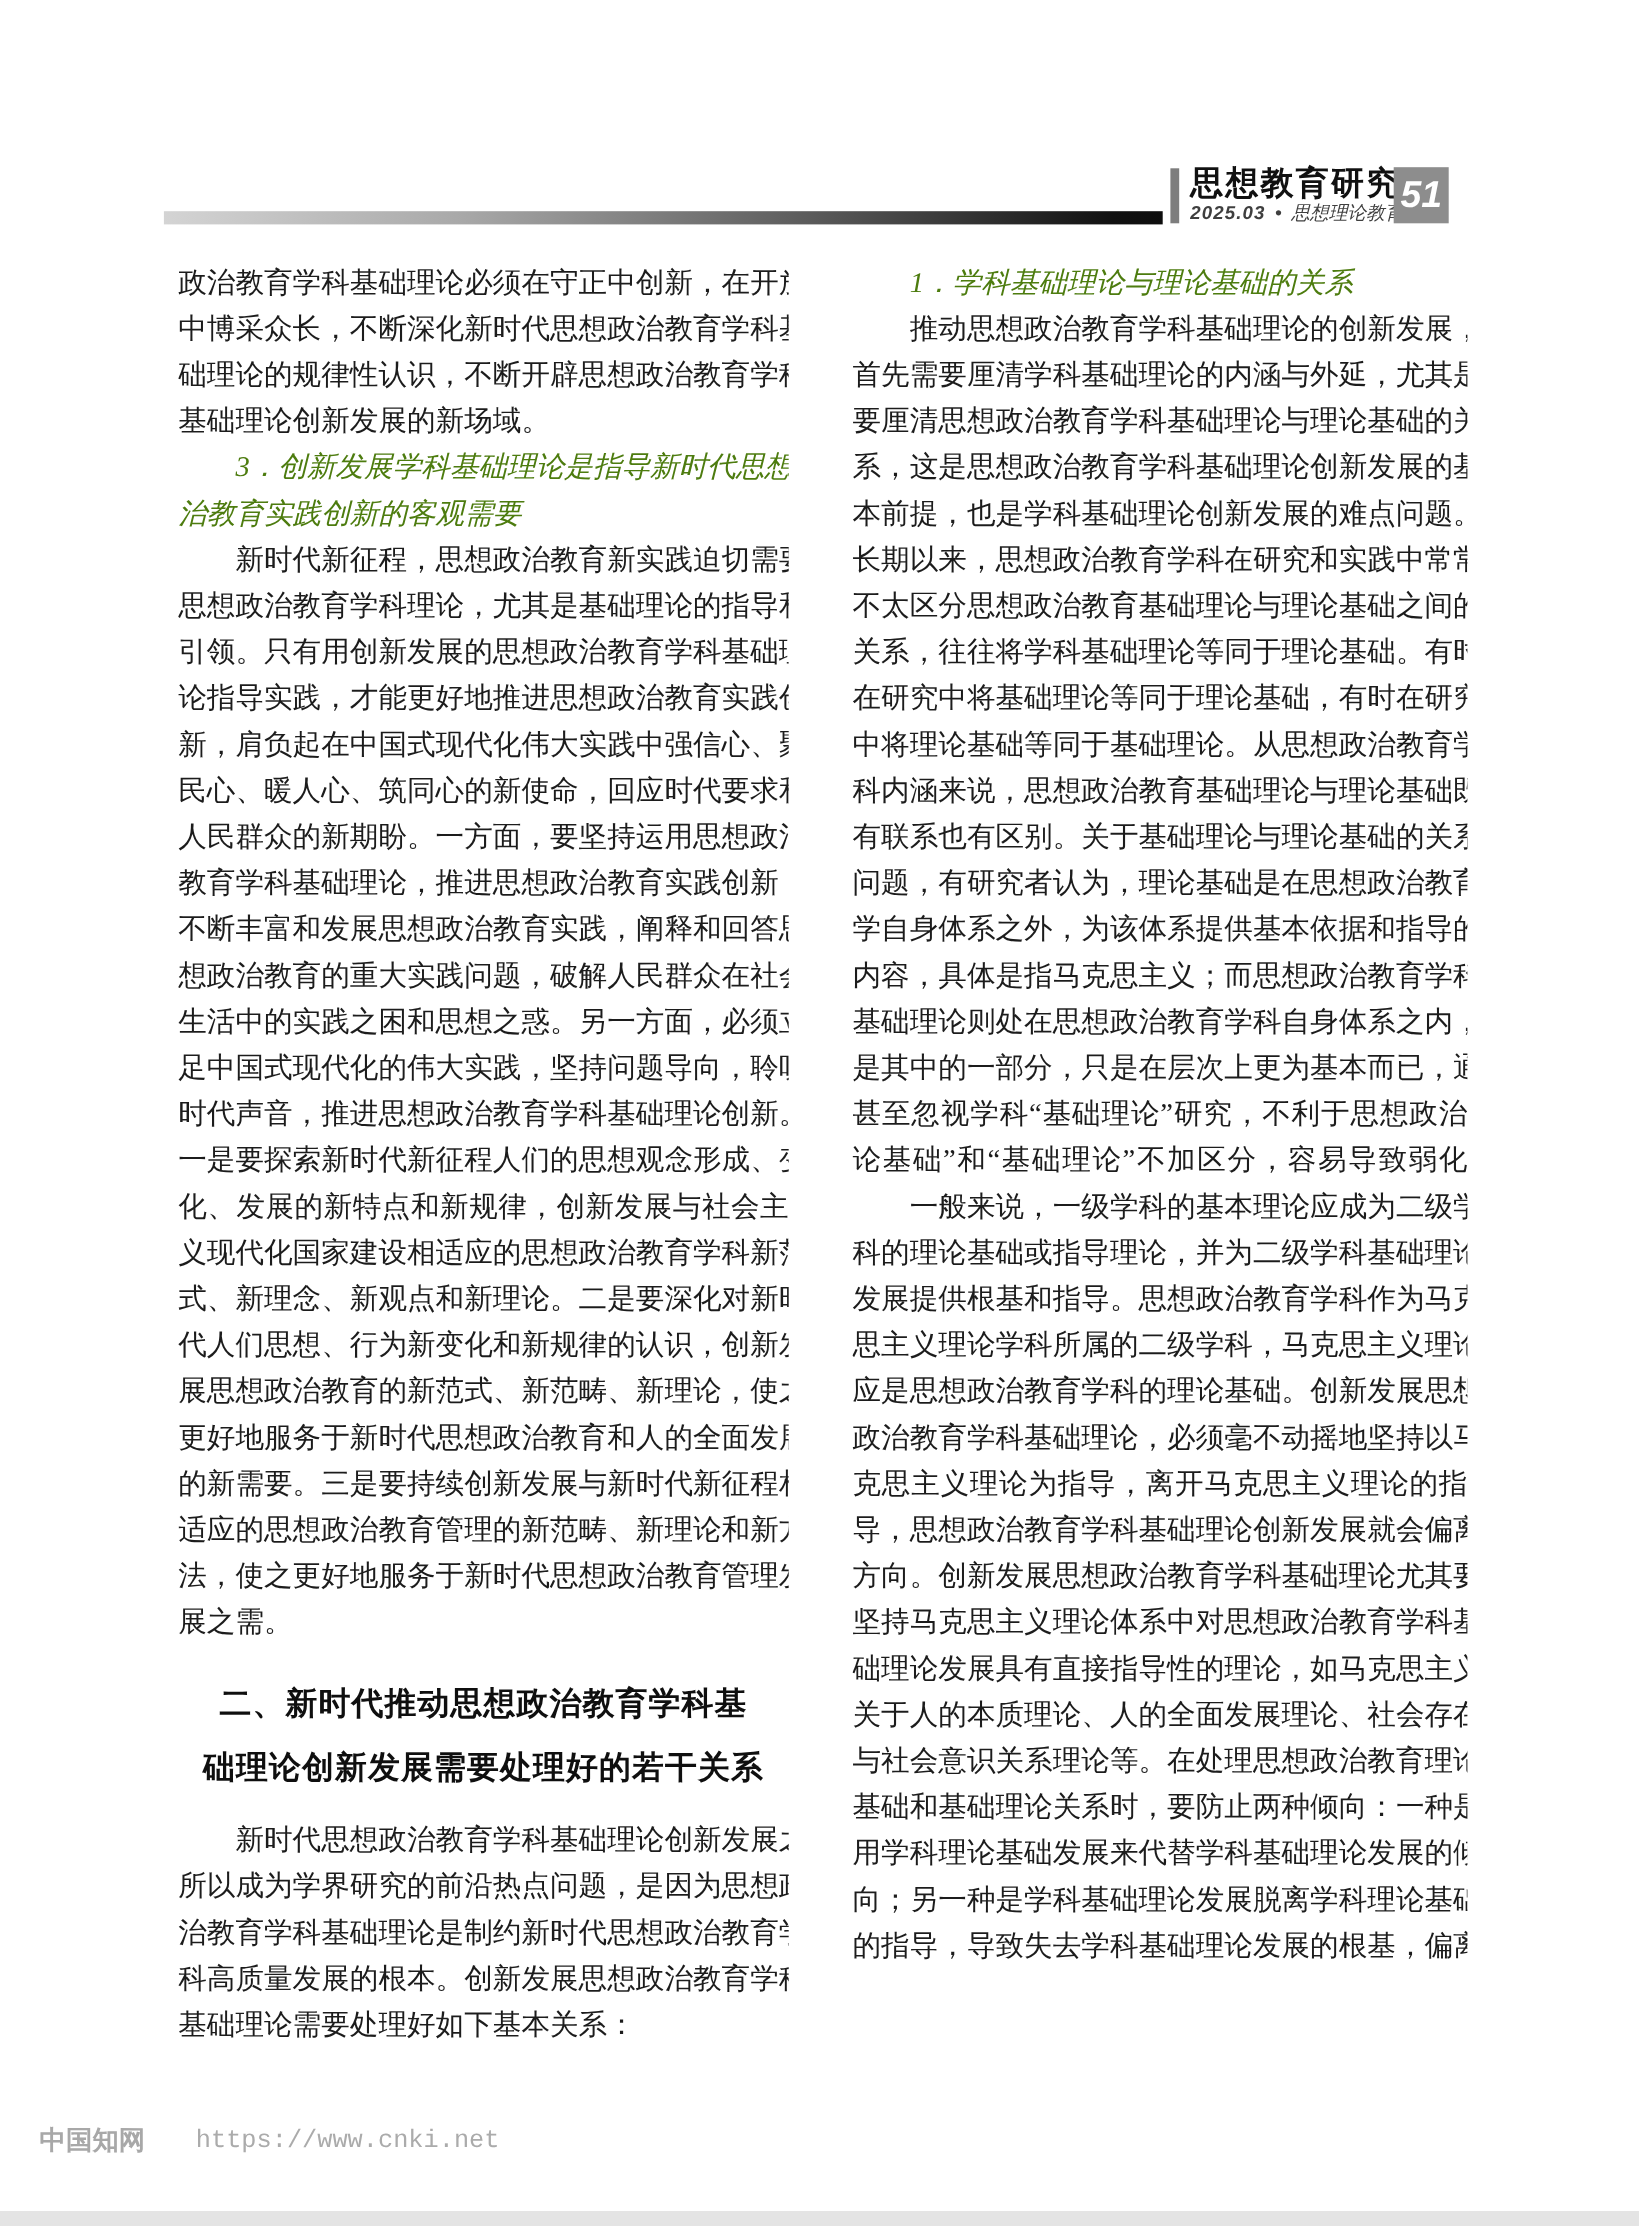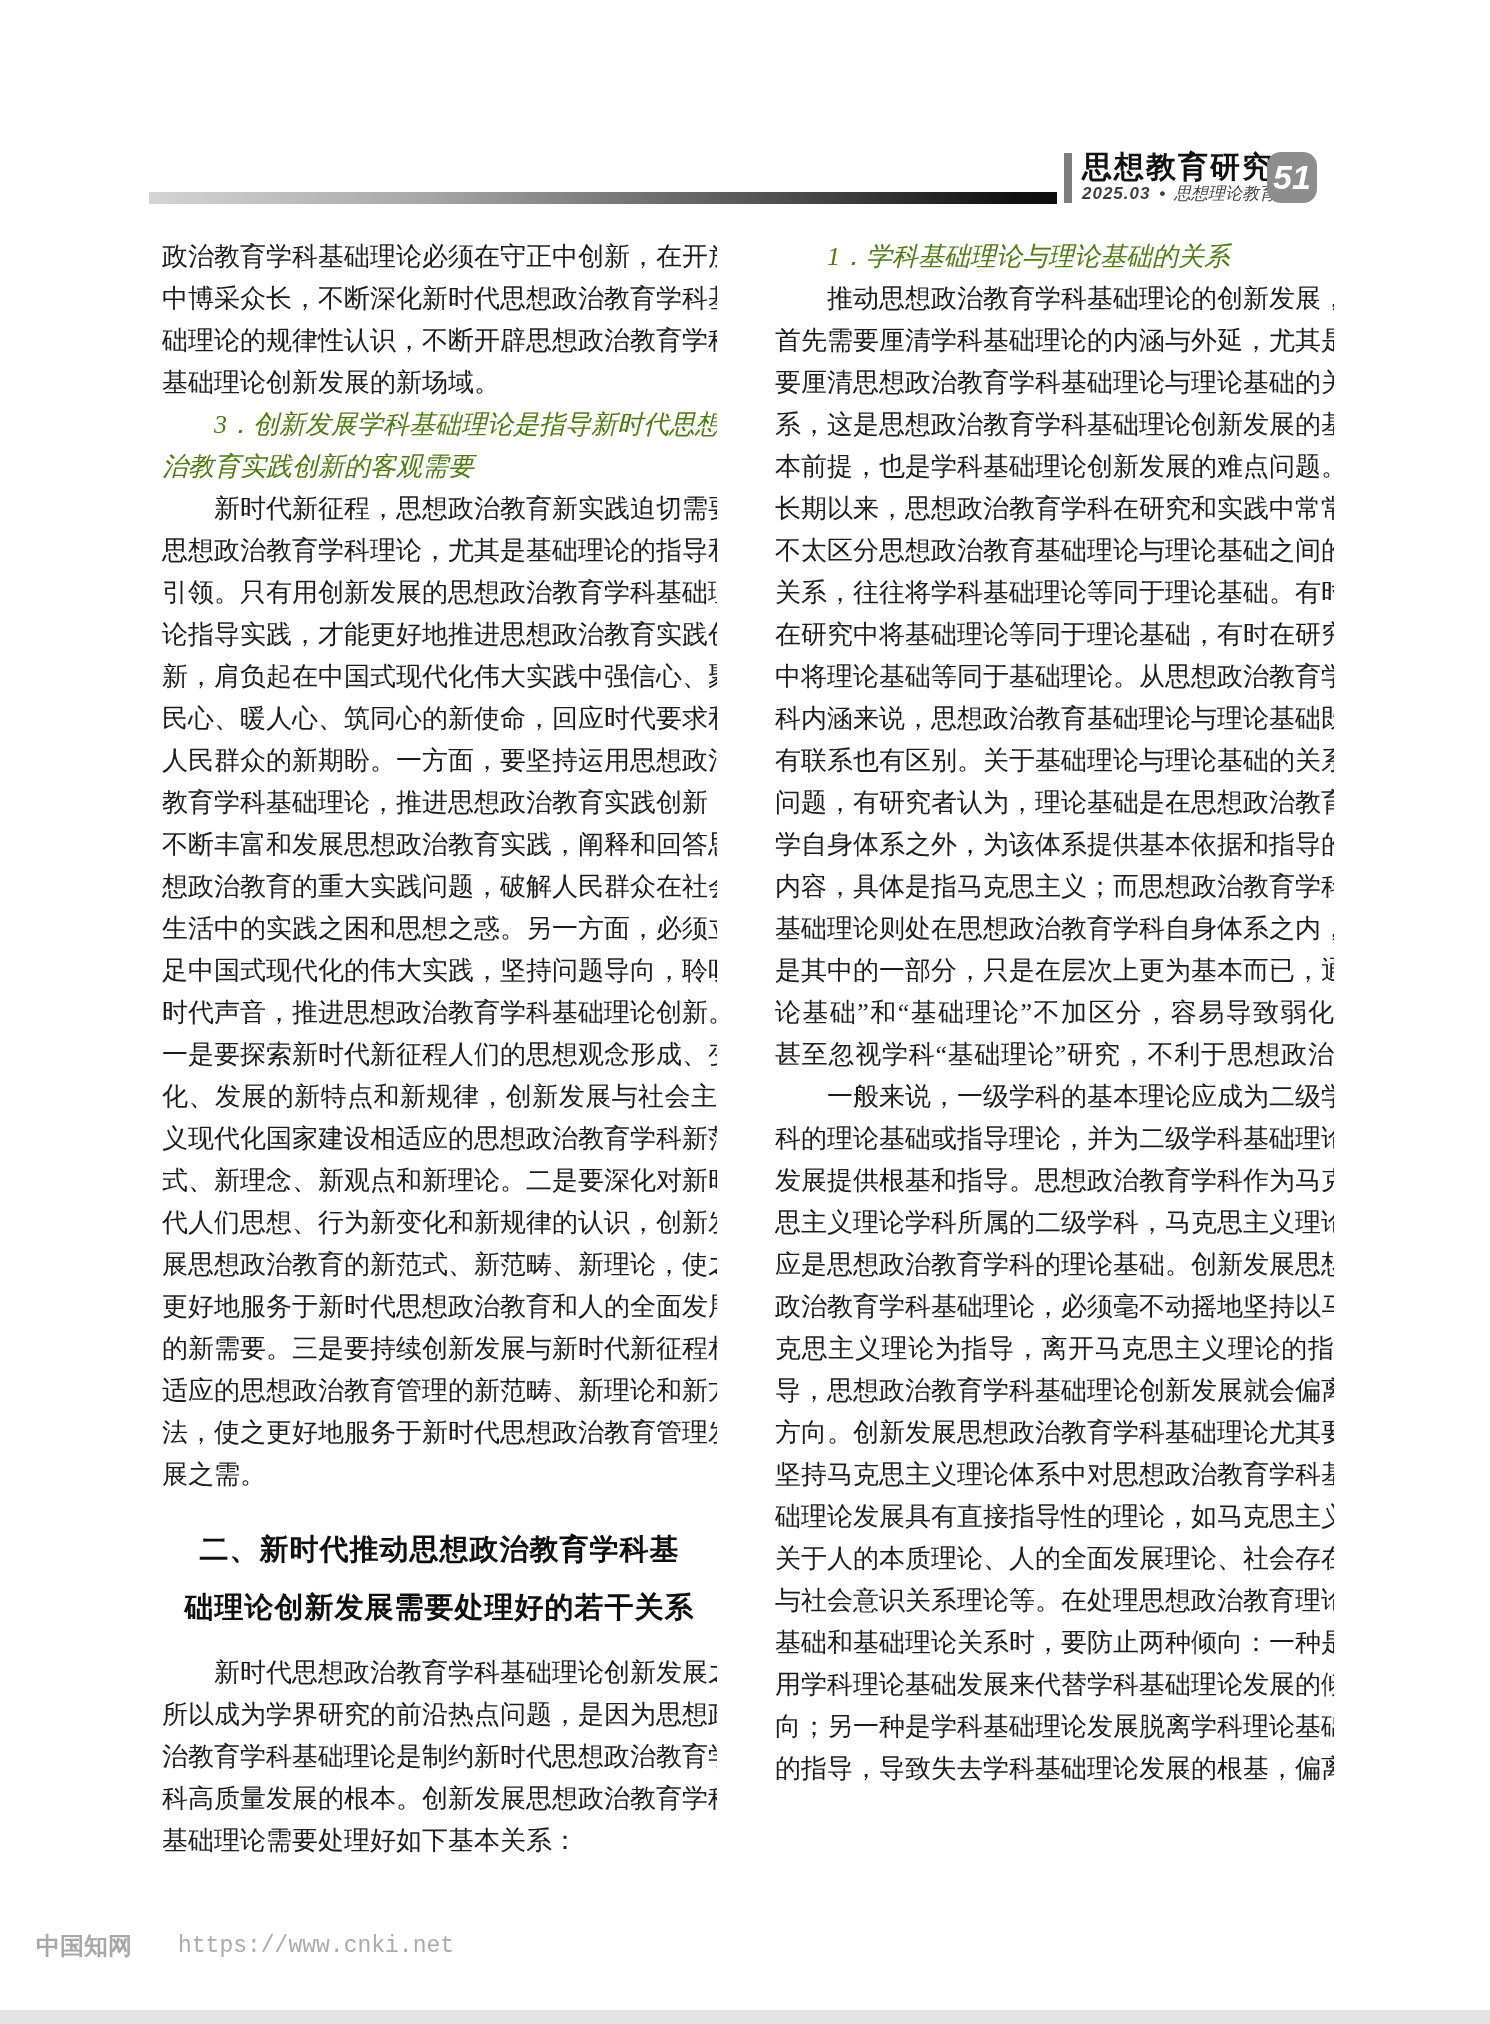--- a/index.html
+++ b/index.html
@@ -29,21 +29,21 @@
     position:absolute;left:1082px;top:184px;width:200px;
     font-family:"Liberation Sans","DejaVu Sans",sans-serif;
     font-style:italic;font-size:17px;line-height:20px;color:#3f3f3f;white-space:nowrap;
   }
   .issue-line .num{font-weight:bold;letter-spacing:1px;}
   .issue-line .bullet{font-weight:bold;margin:0 4px;}
   .page-badge{
     position:absolute;left:1267px;top:152px;width:50px;height:51px;
     background:#8d8d8d;color:#ffffff;
     font-family:"Liberation Sans","DejaVu Sans",sans-serif;
-    font-weight:bold;font-style:italic;font-size:34px;line-height:51px;text-align:center;border-radius:14px;
+    font-weight:bold;font-style:italic;font-size:34px;line-height:51px;text-align:center;
   }
   
   .col{position:absolute;top:236px;}
   .col.left{left:162px;width:555px;}
   .col.right{left:775px;width:559px;}
   .line{
     height:42px;line-height:42px;font-size:26px;color:#1c1c1c;
     text-align:justify;text-align-last:justify;
     text-justify:inter-character;
     overflow:hidden;white-space:nowrap;
@@ -158,22 +158,22 @@
         <div class="line">关系，往往将学科基础理论等同于理论基础。有时</div>
         <div class="line">在研究中将基础理论等同于理论基础，有时在研究</div>
         <div class="line">中将理论基础等同于基础理论。从思想政治教育学</div>
         <div class="line">科内涵来说，思想政治教育基础理论与理论基础既</div>
         <div class="line">有联系也有区别。关于基础理论与理论基础的关系</div>
         <div class="line">问题，有研究者认为，理论基础是在思想政治教育</div>
         <div class="line">学自身体系之外，为该体系提供基本依据和指导的</div>
         <div class="line">内容，具体是指马克思主义；而思想政治教育学科</div>
         <div class="line">基础理论则处在思想政治教育学科自身体系之内，</div>
         <div class="line">是其中的一部分，只是在层次上更为基本而已，通</div>
+        <div class="line">甚至忽视学科“基础理论”研究，不利于思想政治</div>
         <div class="line">论基础”和“基础理论”不加区分，容易导致弱化</div>
-        <div class="line">甚至忽视学科“基础理论”研究，不利于思想政治</div>
       </div>
       <div class="block body">
         <div class="line">　　一般来说，一级学科的基本理论应成为二级学</div>
         <div class="line">科的理论基础或指导理论，并为二级学科基础理论</div>
         <div class="line">发展提供根基和指导。思想政治教育学科作为马克</div>
         <div class="line">思主义理论学科所属的二级学科，马克思主义理论</div>
         <div class="line">应是思想政治教育学科的理论基础。创新发展思想</div>
         <div class="line">政治教育学科基础理论，必须毫不动摇地坚持以马</div>
         <div class="line">克思主义理论为指导，离开马克思主义理论的指</div>
         <div class="line">导，思想政治教育学科基础理论创新发展就会偏离</div>

